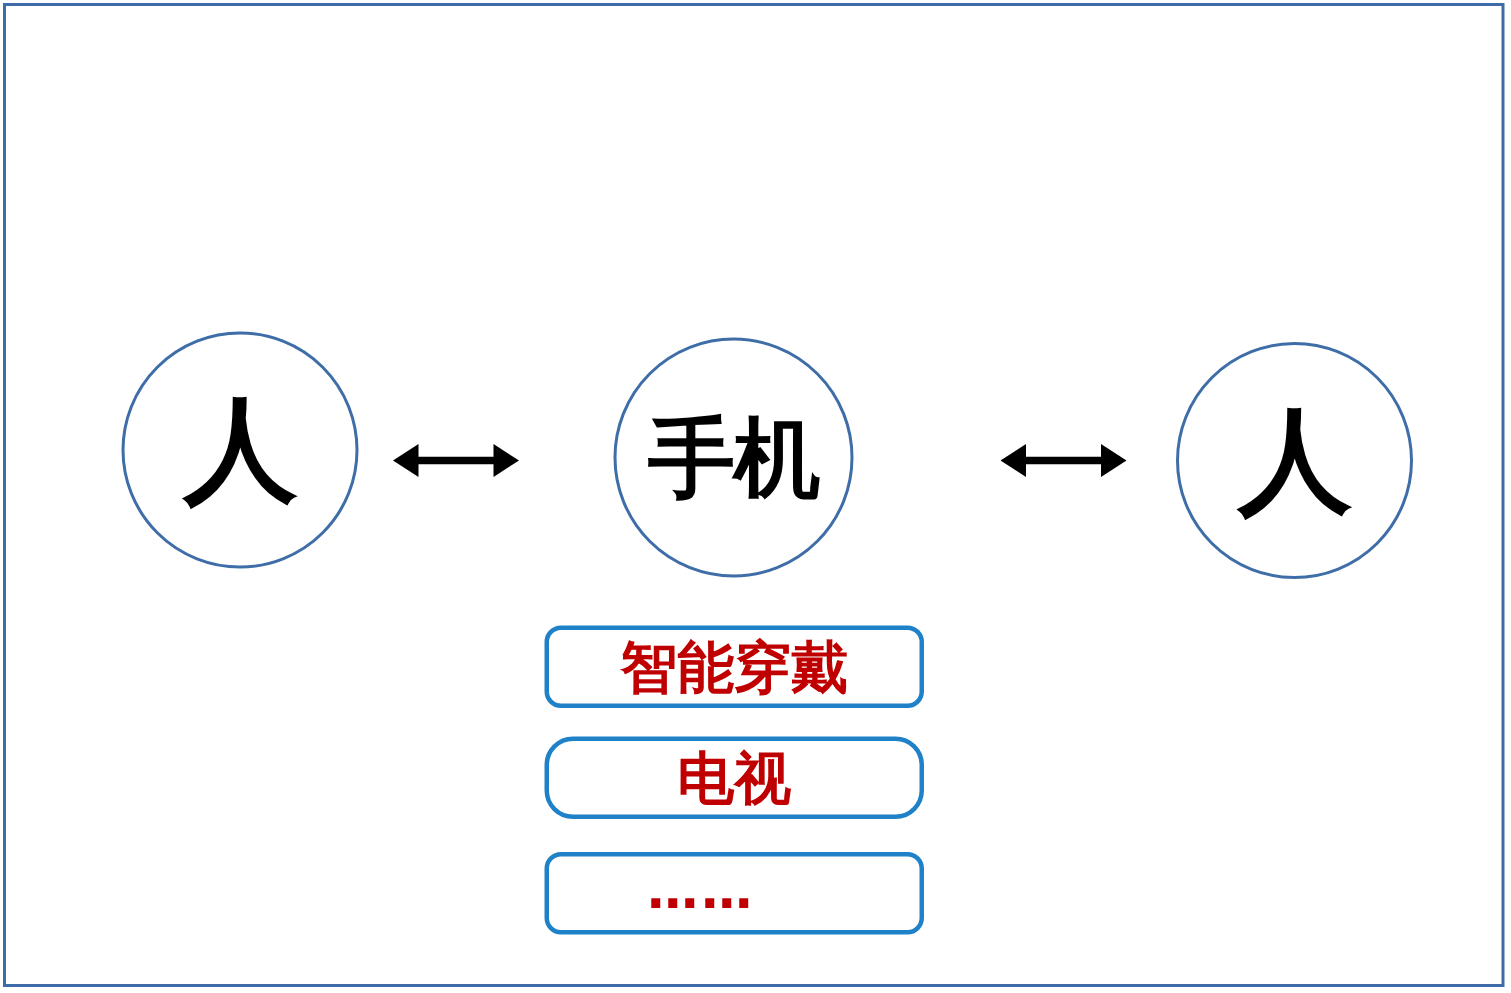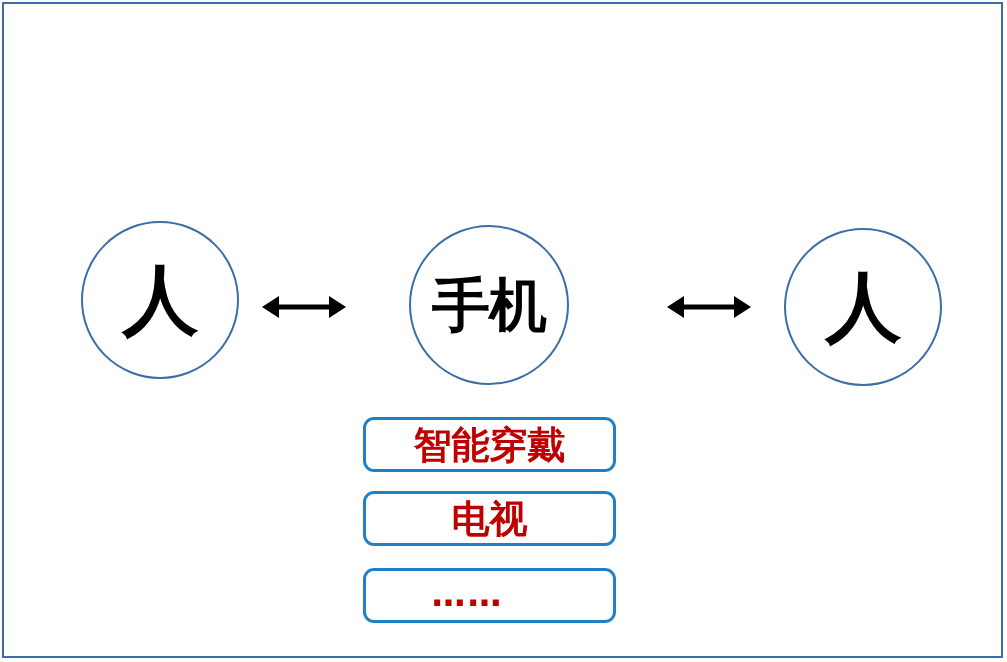--- a/index.html
+++ b/index.html
@@ -105,21 +105,21 @@
     font-size: 34px;
     letter-spacing: 2px;
     position: relative;
     left: -22px;
     top: -2px;
   }
 
   #device-box-0 { top: 41px;  }
   #device-box-1 { top: 131px; }
   #device-box-2 { top: 413px; }
-  #device-box-3 { top: 487px; }
+  #device-box-3 { top: 487px; border-radius: 19px; }
   #device-box-4 { top: 564px; }
 </style>
 </head>
 <body>
 
 <div id="canvas">
   <div id="outer-frame">
 
 
 

